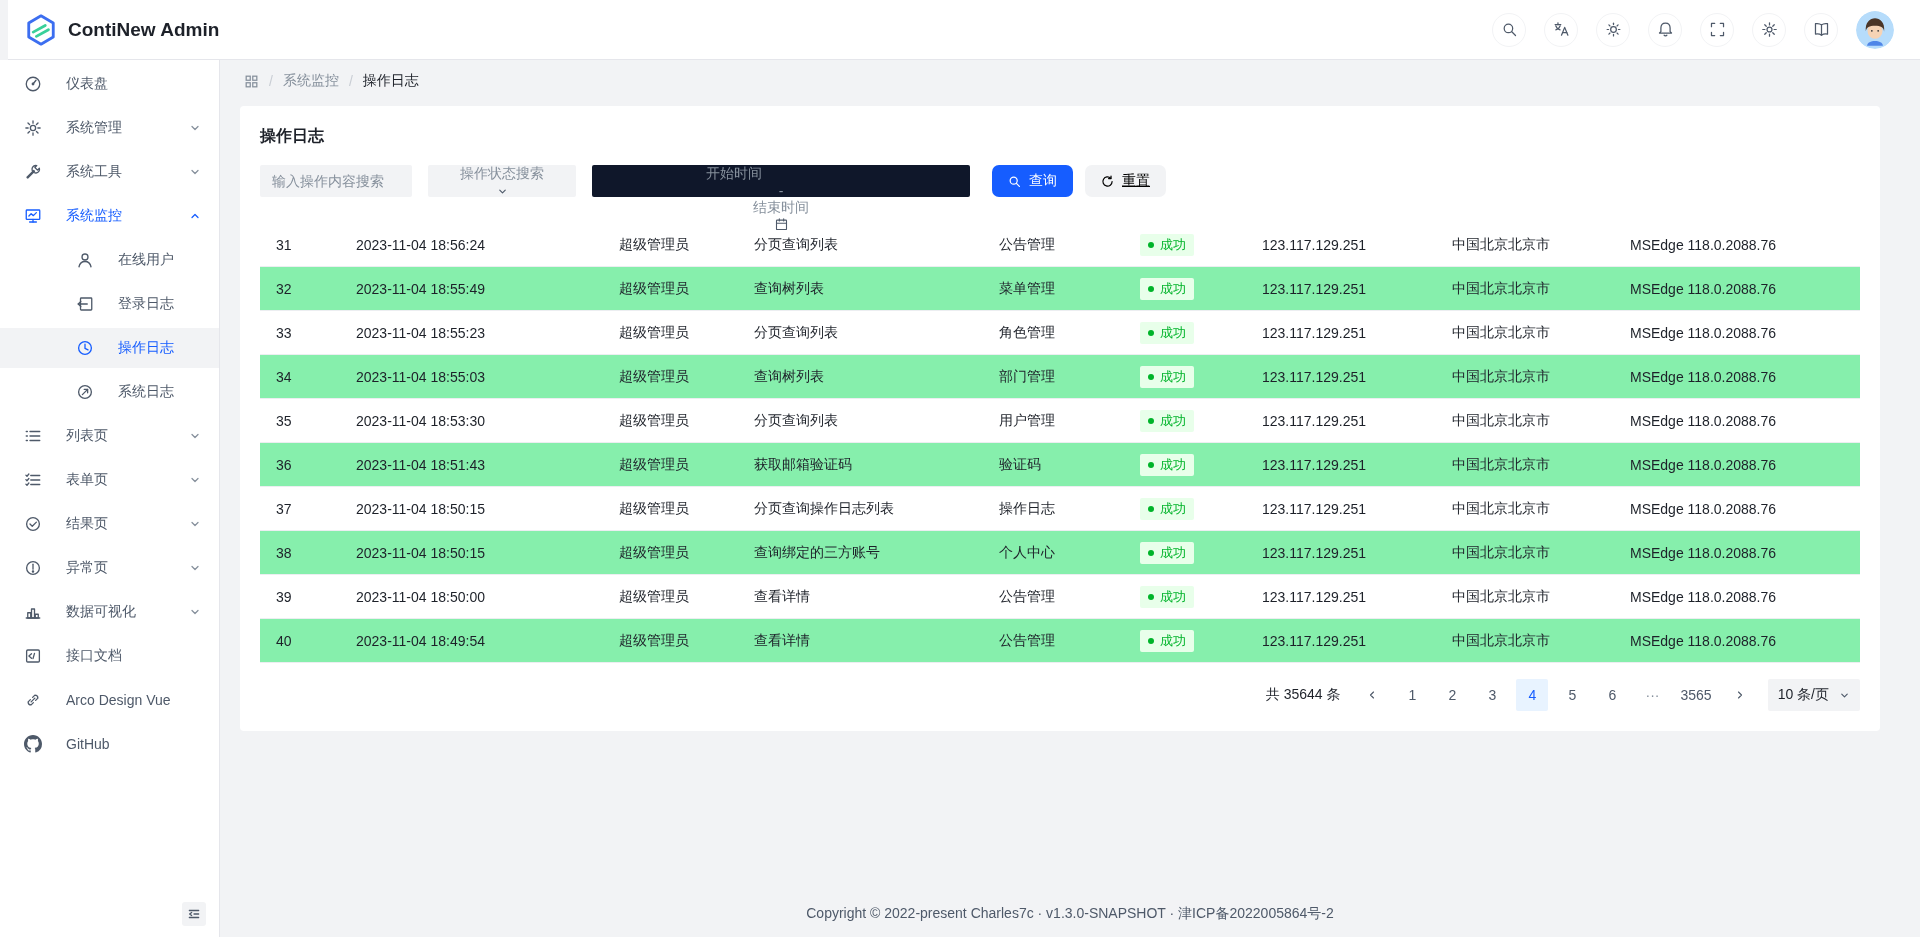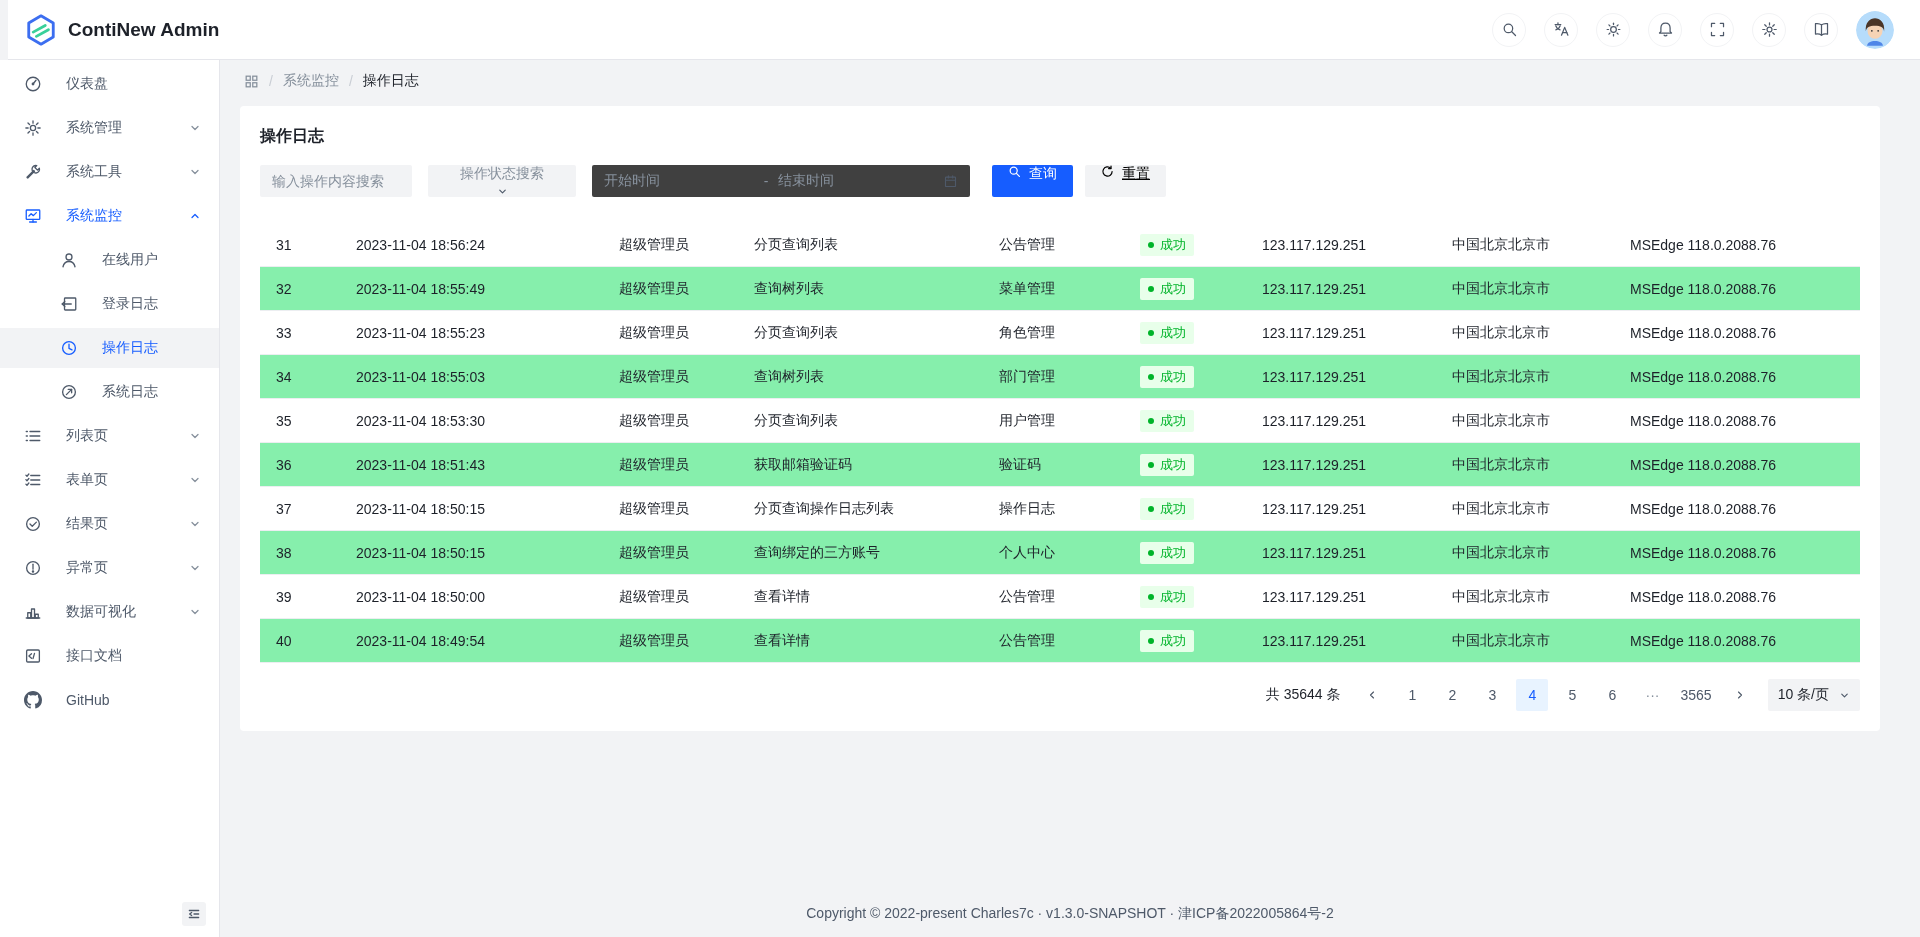--- a/index.html
+++ b/index.html
@@ -16,21 +16,21 @@
   .icon-btn { width:34px; height:34px; border-radius:50%; border:1px solid #f2f3f5; background:#fff;
               display:flex; align-items:center; justify-content:center; color:#4e5969; cursor:pointer; }
   .avatar { width:38px; height:38px; border-radius:50%; overflow:hidden; cursor:pointer; }
 
   
   .sidebar { position:fixed; top:60px; left:0; width:220px; height:877px; background:#fff;
              border-right:1px solid #e5e6eb; padding-top:4px; }
   .menu-item { position:relative; height:40px; margin-bottom:4px; display:flex; align-items:center; gap:24px;
                padding-left:24px; color:#4e5969; cursor:pointer; font-size:14px; }
   .menu-item .mi-icon { width:18px; height:18px; color:#4e5969; flex:0 0 18px; }
-  .menu-item.child { padding-left:60px; }
+  .menu-item.child { padding-left:76px; }
   .menu-item .chev { position:absolute; right:18px; color:#86909c; width:12px; height:12px; }
   .menu-item.parent-active { color:#165dff; }
   .menu-item.parent-active .mi-icon, .menu-item.parent-active .chev { color:#165dff; }
   .menu-item.active { background:#f2f3f5; color:#165dff; }
   .menu-item.active .mi-icon { color:#165dff; }
   .collapse-btn { position:absolute; right:13px; bottom:11px; width:24px; height:24px; border-radius:3px;
                   background:#f2f3f5; color:#4e5969; display:flex; align-items:center; justify-content:center; cursor:pointer; }
 
   
   .main { position:fixed; top:60px; left:220px; width:1700px; height:877px; display:flex; flex-direction:column; overflow:hidden; }
@@ -43,28 +43,28 @@
   .card-title { font-size:16px; font-weight:700; color:#1d2129; margin-bottom:18px; }
 
   
   .filters { display:flex; align-items:center; margin-bottom:26px; }
   .f-input { height:32px; background:#f2f3f5; border:none; border-radius:2px; padding:0 12px; font-size:14px;
              font-family:inherit; color:#4c1d95; width:152px; }
   .f-input::placeholder { color:#86909c; }
   .f-select { height:32px; width:148px; background:#f2f3f5; border-radius:2px; margin-left:16px;
               display:flex; align-items:center; justify-content:space-between; padding:0 12px; color:#86909c; cursor:pointer;flex-direction:column; }
   .f-select .chev { color:#4e5969; }
-  .f-range { height:32px; width:378px; background:#404040; border-radius:2px; margin-left:16px;
-             display:flex; align-items:center; padding:0 12px; color:#86909c; cursor:text; }
+  .f-range { height:32px; width:378px; background:#0f172a; border-radius:2px; margin-left:16px;
+             display:flex; align-items:center; padding:0 12px; color:#86909c; cursor:text;flex-direction:column; }
   .f-range .start { width:150px; }
   .f-range .dash { width:24px; text-align:center; color:#86909c; }
   .f-range .end { flex:1; }
   .f-range .cal { color:#4e5969; }
-  .btn { height:32px; border:none; border-radius:2px; font-size:14px; font-family:inherit; display:flex;
-         gap:8px; padding:0 16px; cursor:pointer; }
+  .btn { height:32px; border:none; border-radius:7px; font-size:14px; font-family:inherit; display:flex;
+         align-items:center; gap:8px; padding:7px 16px; cursor:pointer; }
   .btn-primary { background:#165dff; color:#fff; margin-left:22px; }
   .btn-secondary { background:#f2f3f5; color:#000000; margin-left:12px;text-decoration:underline; }
 
   
   .grid-cols { display:grid; grid-template-columns:80px 263px 135px 245px 141px 122px 190px 178px 1fr; align-items:center; }
   .thead { height:37px; background:#f3f4f6; font-weight:700; color:#1d2129; }
   .thead > div, .trow > div { padding-left:16px; white-space:nowrap; overflow:hidden; }
   .trow { height:44px; border-bottom:1px solid #eceef1; color:#1d2129; background:#fff; }
   .trow.stripe { background:#86efac; }
   .badge { display:inline-flex; align-items:center; gap:6px; height:22px; padding:0 8px; border-radius:2px;
@@ -358,20 +358,30 @@
   </div>
   <div class="menu-item">
     <span class="mi-icon">
       <svg width="18" height="18" viewBox="0 0 48 48" fill="none" stroke="currentColor" stroke-width="3.5" stroke-linecap="round" stroke-linejoin="round">
         <rect x="7" y="8" width="34" height="32" rx="3"></rect>
           <path d="M20 18 L13 24 L20 30"></path>
           <path d="M28 17 L24 31"></path>
       </svg>
     </span>
     <span>接口文档</span>
+  </div>
+  <div class="menu-item">
+    <span class="mi-icon">
+      <svg width="18" height="18" viewBox="0 0 48 48" fill="none" stroke="currentColor" stroke-width="3.5" stroke-linecap="round" stroke-linejoin="round">
+        <path d="M19 29 L29 19"></path>
+        <path d="M17 23 L11 29 A8 8 0 0 0 19 37 L25 31"></path>
+        <path d="M31 25 L37 19 A8 8 0 0 0 29 11 L23 17"></path>
+      </svg>
+    </span>
+    <span>Arco Design Vue</span>
   </div>
   <div class="menu-item">
     <span class="mi-icon">
       <svg width="18" height="18" viewBox="0 0 16 16" fill="currentColor">
         <path d="M8 0C3.58 0 0 3.58 0 8c0 3.54 2.29 6.53 5.47 7.59.4.07.55-.17.55-.38 0-.19-.01-.82-.01-1.49-2.01.37-2.53-.49-2.69-.94-.09-.23-.48-.94-.82-1.13-.28-.15-.68-.52-.01-.53.63-.01 1.08.58 1.23.82.72 1.21 1.87.87 2.33.66.07-.52.28-.87.51-1.07-1.78-.2-3.64-.89-3.64-3.95 0-.87.31-1.59.82-2.15-.08-.2-.36-1.02.08-2.12 0 0 .67-.21 2.2.82.64-.18 1.32-.27 2-.27s1.36.09 2 .27c1.53-1.04 2.2-.82 2.2-.82.44 1.1.16 1.92.08 2.12.51.56.82 1.27.82 2.15 0 3.07-1.87 3.75-3.65 3.95.29.25.54.73.54 1.48 0 1.07-.01 1.93-.01 2.2 0 .21.15.46.55.38A8.01 8.01 0 0 0 16 8c0-4.42-3.58-8-8-8z"></path>
       </svg>
     </span>
     <span>GitHub</span>
   </div>
   <div class="collapse-btn">

